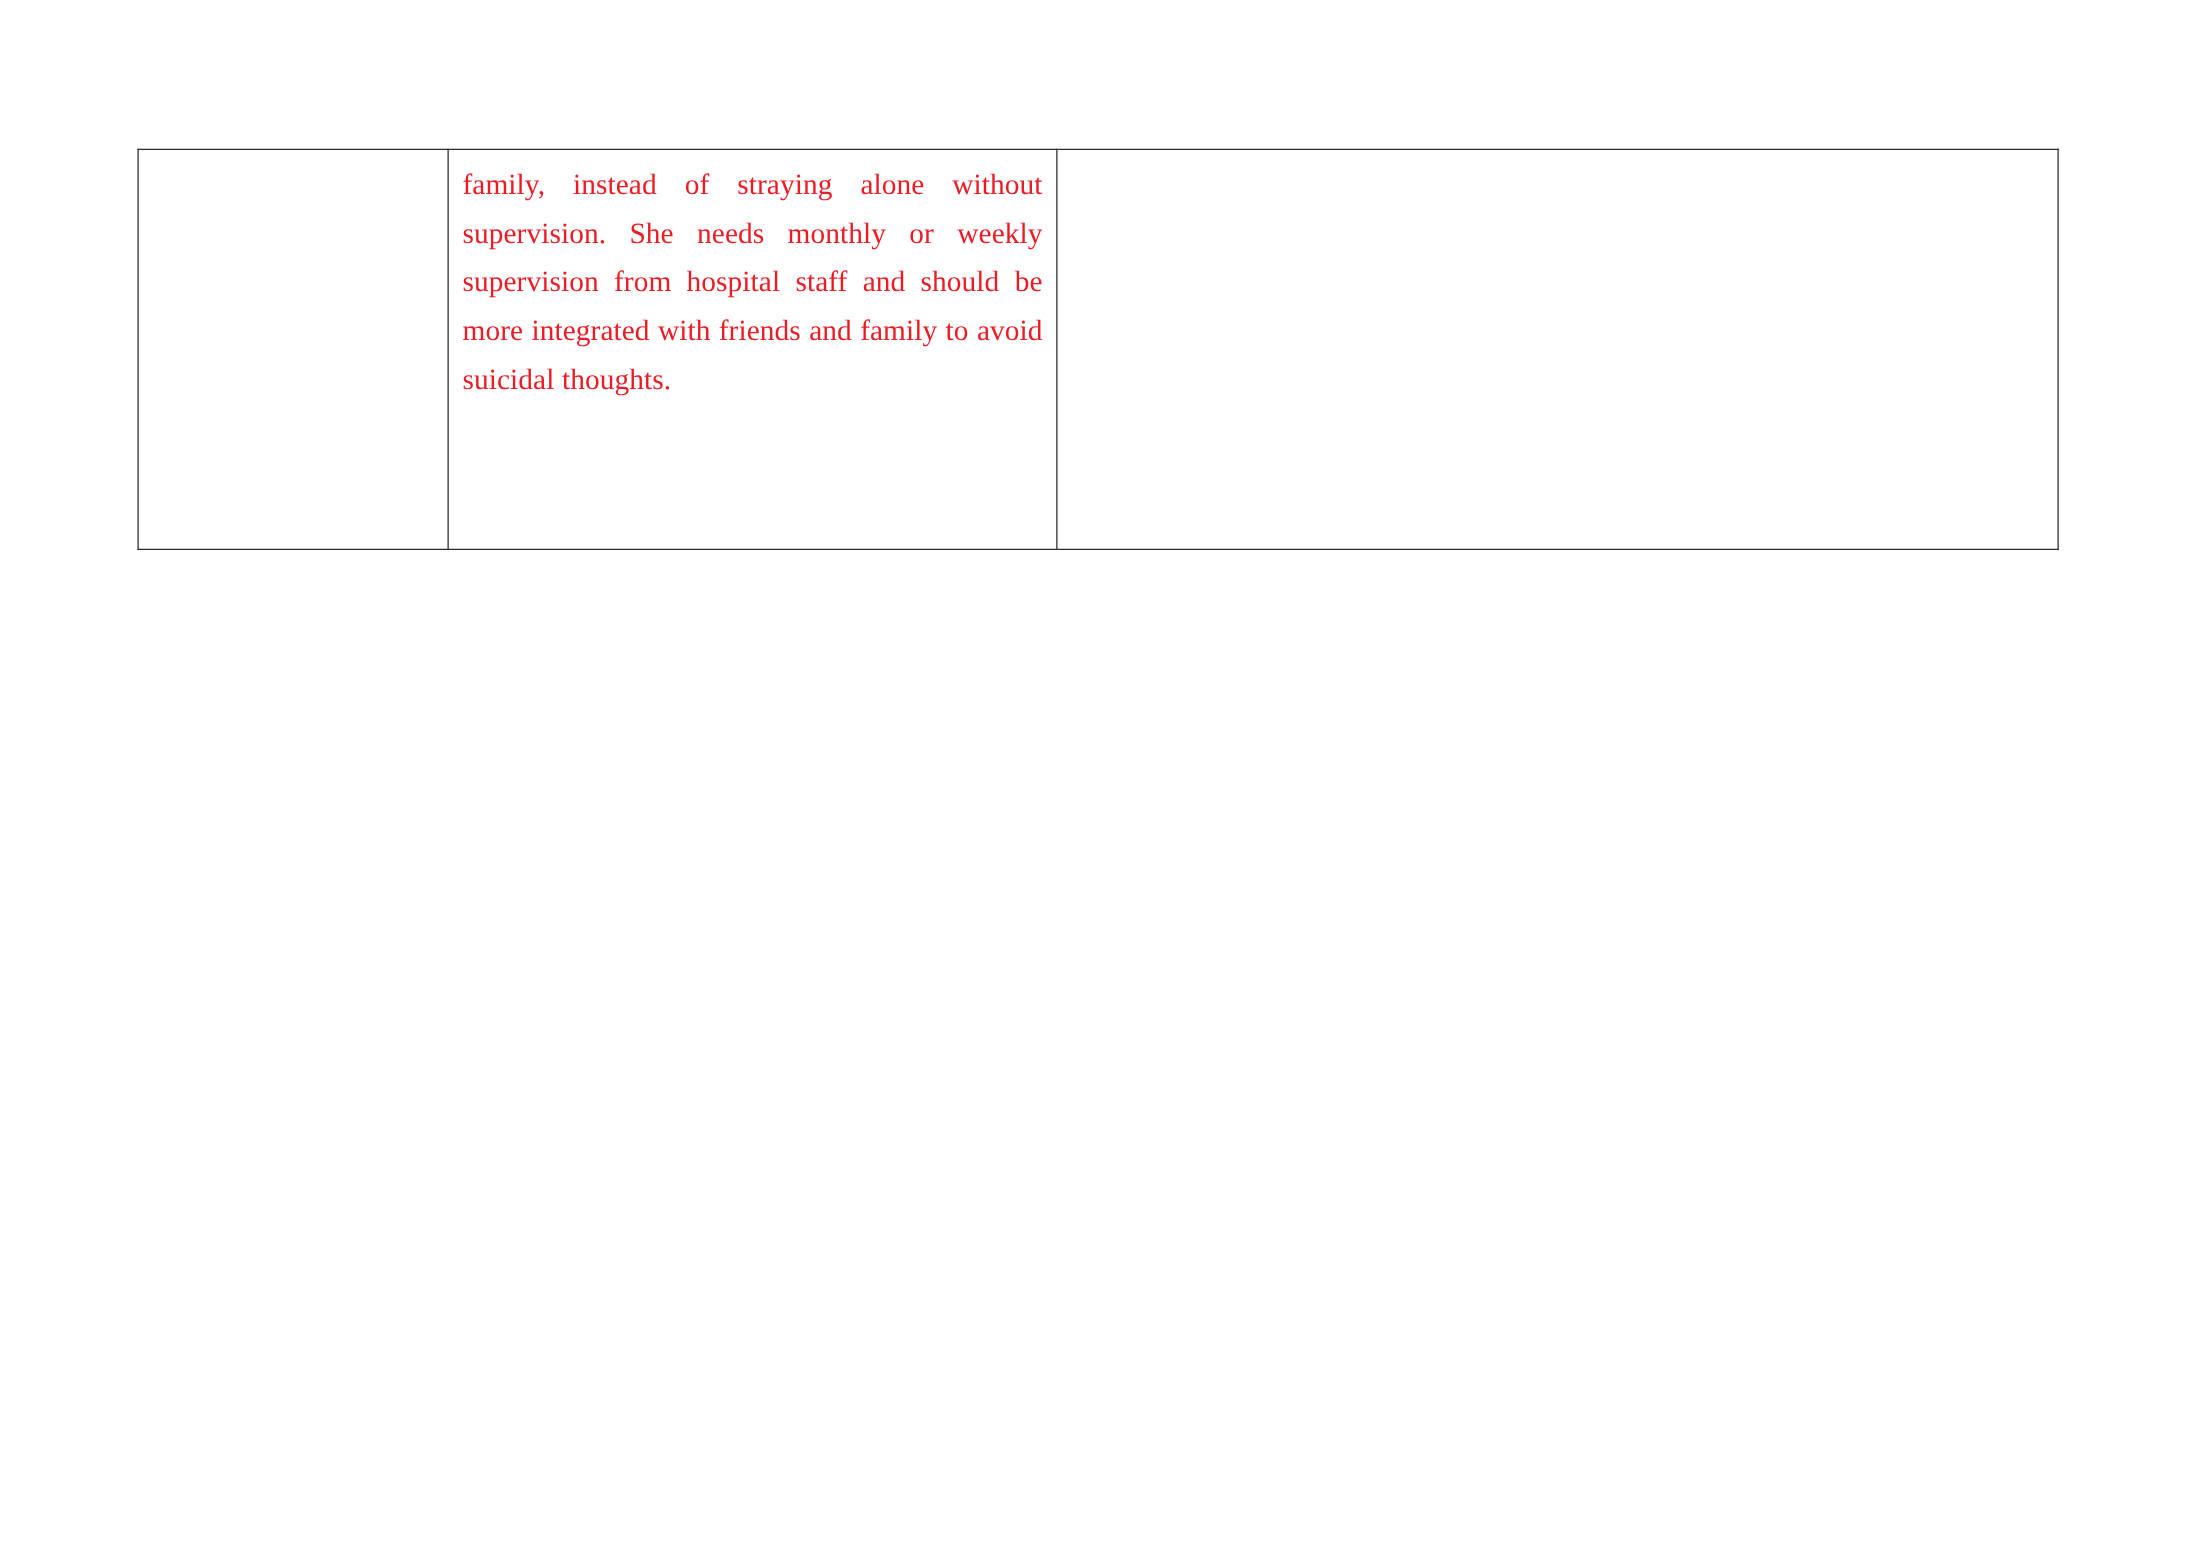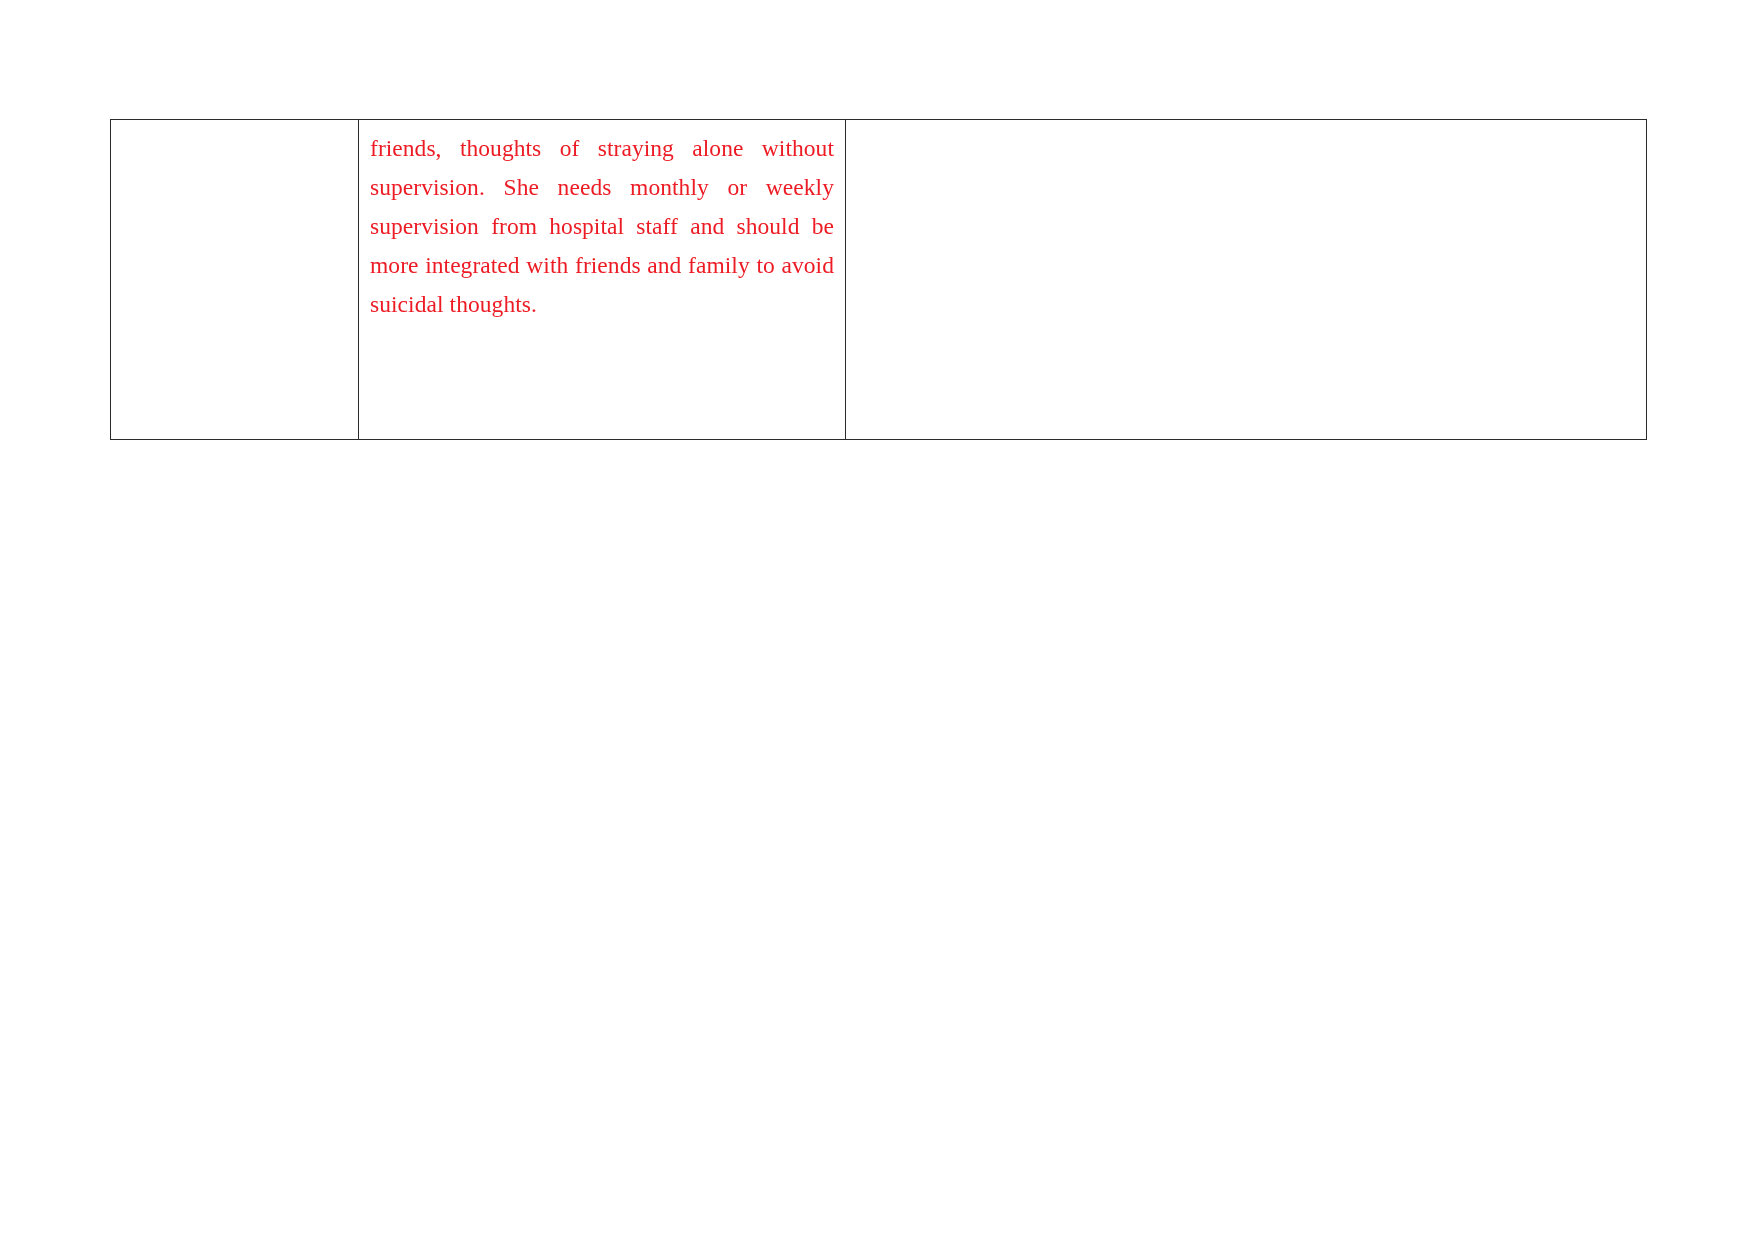--- a/index.html
+++ b/index.html
@@ -86,21 +86,21 @@
       <tr>
 
         <td class="col-left">
           <div class="cell-inner">
             <span class="empty-cell-body"></span>
           </div>
         </td>
 
         <td class="col-middle">
           <div class="cell-inner">
-            <p class="narrative-text">friends, thoughts of straying alone without supervision. She needs monthly or weekly supervision from hospital staff and should be more integrated with friends and family to avoid suicidal thoughts.</p>
+            <p class="narrative-text">family, instead of straying alone without supervision. She needs monthly or weekly supervision from hospital staff and should be more integrated with friends and family to avoid suicidal thoughts.</p>
           </div>
         </td>
 
         <td class="col-right">
           <div class="cell-inner">
             <span class="empty-cell-body"></span>
           </div>
         </td>
 
       </tr>

